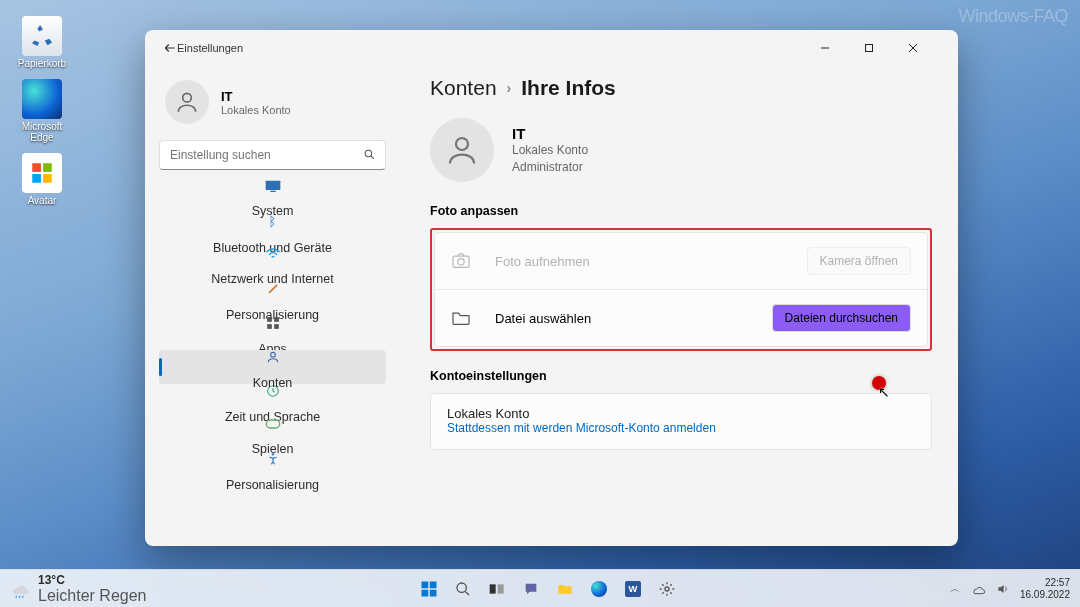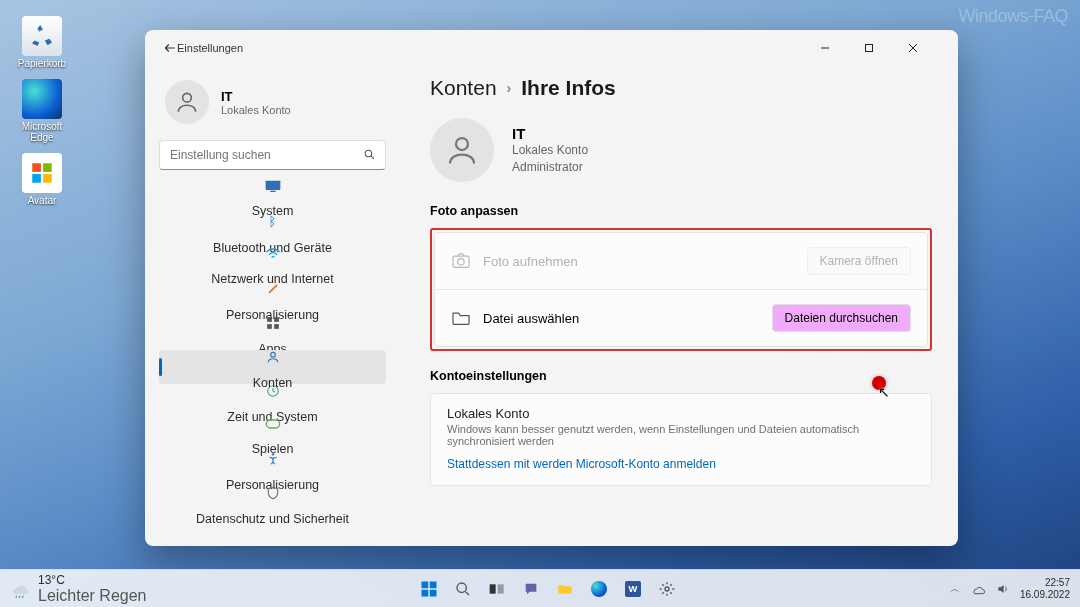--- a/index.html
+++ b/index.html
@@ -50,40 +50,40 @@
 
 .profile { display: flex; align-items: center; gap: 18px; margin-bottom: 22px; }
 .profile .pavatar { width: 64px; height: 64px; border-radius: 50%; background: #e3e3e3; display: flex; align-items: center; justify-content: center; color: #666; }
 .profile .pname { font-size: 15px; font-weight: 600; }
 .profile .psub { font-size: 12px; color: #666; line-height: 1.35; }
 
 .section-head { font-size: 12.5px; font-weight: 600; margin: 8px 0 10px; }
 
 .highlight-box { border: 2px solid #d43333; border-radius: 3px; padding: 2px; margin-bottom: 18px; }
 .card { border: 1px solid #e4e4e4; border-radius: 4px; background: #fcfcfc; }
-.card-row { display: flex; align-items: center; padding: 14px 16px; gap: 12px; }
+.card-row { display: flex; align-items: center; padding: 14px 16px; gap: 24px; }
 .card-row + .card-row { border-top: 1px solid #e7e7e7; }
 .card-row.disabled { color: #b2b2b2; }
 .card-row .ricon { width: 20px; color: inherit; }
 .card-row .rlabel { font-size: 13px; }
-.card-row .raction { margin-left: auto; border: 1px solid #ddd; background: #f0abfc; padding: 6px 12px; border-radius: 4px; font-size: 12px; cursor: pointer; }
+.card-row .raction { margin-left: auto; border: 1px solid #ddd; background: #8b5cf6; padding: 6px 12px; border-radius: 4px; font-size: 12px; cursor: pointer; }
 .card-row.disabled .raction { color: #b2b2b2; border-color: #eee; background: #fafafa; text-align: right; }
 
 .info-card { border: 1px solid #e4e4e4; border-radius: 4px; background: #fcfcfc; padding: 12px 16px 14px; }
 .info-card .ictitle { font-size: 13px; font-weight: 400; color: #222; }
 .info-card .icdesc { font-size: 11px; color: #6f6f6f; margin: 2px 0 10px; }
 .info-card .iclink { font-size: 12px; color: #0067c0; cursor: pointer; }
 
 .cursor-dot { position: absolute; width: 14px; height: 14px; background: #d40000; border-radius: 50%; box-shadow: 0 0 4px rgba(0,0,0,.3); }
 .cursor-arrow { position: absolute; font-size: 14px; color: #000; text-shadow: 0 0 2px #fff; }
 
 
 .taskbar { position: absolute; left: 0; right: 0; bottom: 0; height: 38px; background: rgba(245,247,250,.88); backdrop-filter: blur(10px); display: flex; align-items: center; padding: 0 10px; border-top: 1px solid rgba(0,0,0,.05); }
 .tb-left { display: flex; align-items: center; gap: 8px; font-size: 11px; color: #2a2a2a; }
-.tb-left .temp { font-size: 12px; }
+.tb-left .temp { font-size: 12px; font-weight: bold; }
 .tb-left .weather { font-size: 16px; color: #555; }
 .tb-center { margin: 0 auto; display: flex; gap: 6px; }
 .tb-btn { width: 28px; height: 28px; border-radius: 4px; display: flex; align-items: center; justify-content: center; cursor: pointer; font-size: 14px; color: #333; }
 .tb-right { display: flex; align-items: center; gap: 10px; font-size: 10px; color: #2a2a2a; }
 .tb-right .time { text-align: right; line-height: 1.15; }
 
 svg { display: block; }
 </style>
 </head>
 <body>
@@ -216,46 +216,38 @@
             </span>
             <span>Konten</span>
           </div>
         <div class="nav-item">
             <span class="nicon">
               <svg width="14" height="14" viewBox="0 0 24 24">
                 <circle cx="12" cy="12" r="9" fill="none" stroke="#4a8" stroke-width="2"></circle>
                 <path d="M12 7v5l3 2" stroke="#4a8" stroke-width="2" fill="none"></path>
               </svg>
             </span>
-            <span>Zeit und System</span>
+            <span>Zeit und Sprache</span>
           </div>
         <div class="nav-item">
             <span class="nicon">
               <svg width="16" height="12" viewBox="0 0 24 16">
                 <rect x="2" y="2" width="20" height="12" rx="6" fill="none" stroke="#6a6" stroke-width="2"></rect>
               </svg>
             </span>
             <span>Spielen</span>
           </div>
         <div class="nav-item">
             <span class="nicon">
               <svg width="14" height="14" viewBox="0 0 24 24">
                 <circle cx="12" cy="4" r="2" fill="#2a72c8"></circle>
                 <path d="M6 9l6 2 6-2M12 11v6m-3 4l3-4 3 4" stroke="#2a72c8" stroke-width="2" fill="none"></path>
               </svg>
             </span>
             <span>Personalisierung</span>
-          </div>
-        <div class="nav-item">
-            <span class="nicon">
-              <svg width="14" height="14" viewBox="0 0 24 24">
-                <path d="M12 2l8 3v6c0 5-3 9-8 11-5-2-8-6-8-11V5z" fill="none" stroke="#777" stroke-width="2"></path>
-              </svg>
-            </span>
-            <span>Datenschutz und Sicherheit</span>
           </div>
       </div>
     </div>
 
     <div class="content">
       <div class="breadcrumb">
         <span style="font-weight:400">Konten</span>
         <span class="chev">›</span>
         <span>Ihre Infos</span>
       </div>
@@ -298,21 +290,20 @@
             <span class="rlabel">Datei auswählen</span>
             <button class="raction">Dateien durchsuchen</button>
           </div>
         </div>
       </div>
 
       <div class="section-head">Kontoeinstellungen</div>
 
       <div class="info-card">
         <div class="ictitle">Lokales Konto</div>
-        <div class="icdesc">Windows kann besser genutzt werden, wenn Einstellungen und Dateien automatisch synchronisiert werden</div>
         <div class="iclink">Stattdessen mit werden Microsoft-Konto anmelden</div>
       </div>
 
       <div class="cursor-dot" style="left:472px; top:310px"></div>
       <div class="cursor-arrow" style="left:478px; top:318px">↖</div>
     </div>
   </div>
 </div>
 
 <div class="taskbar">

